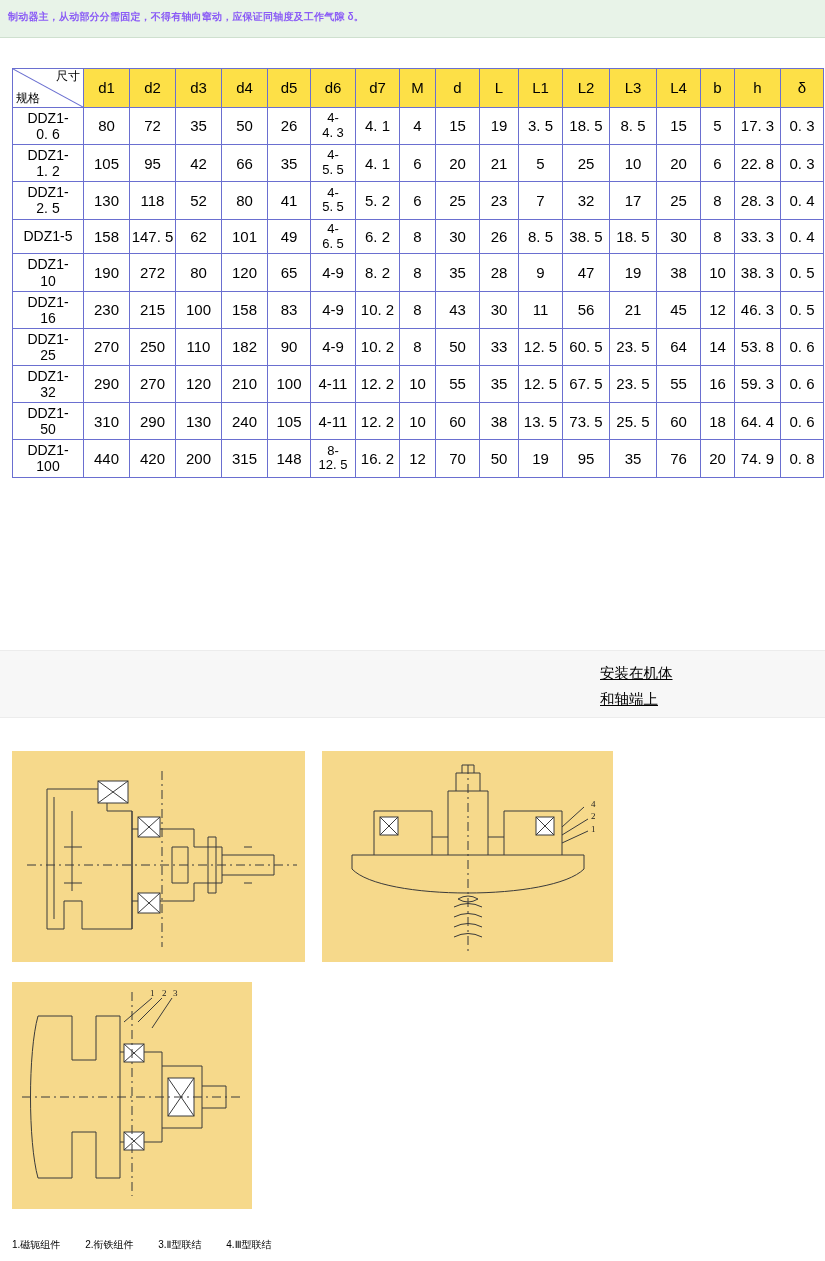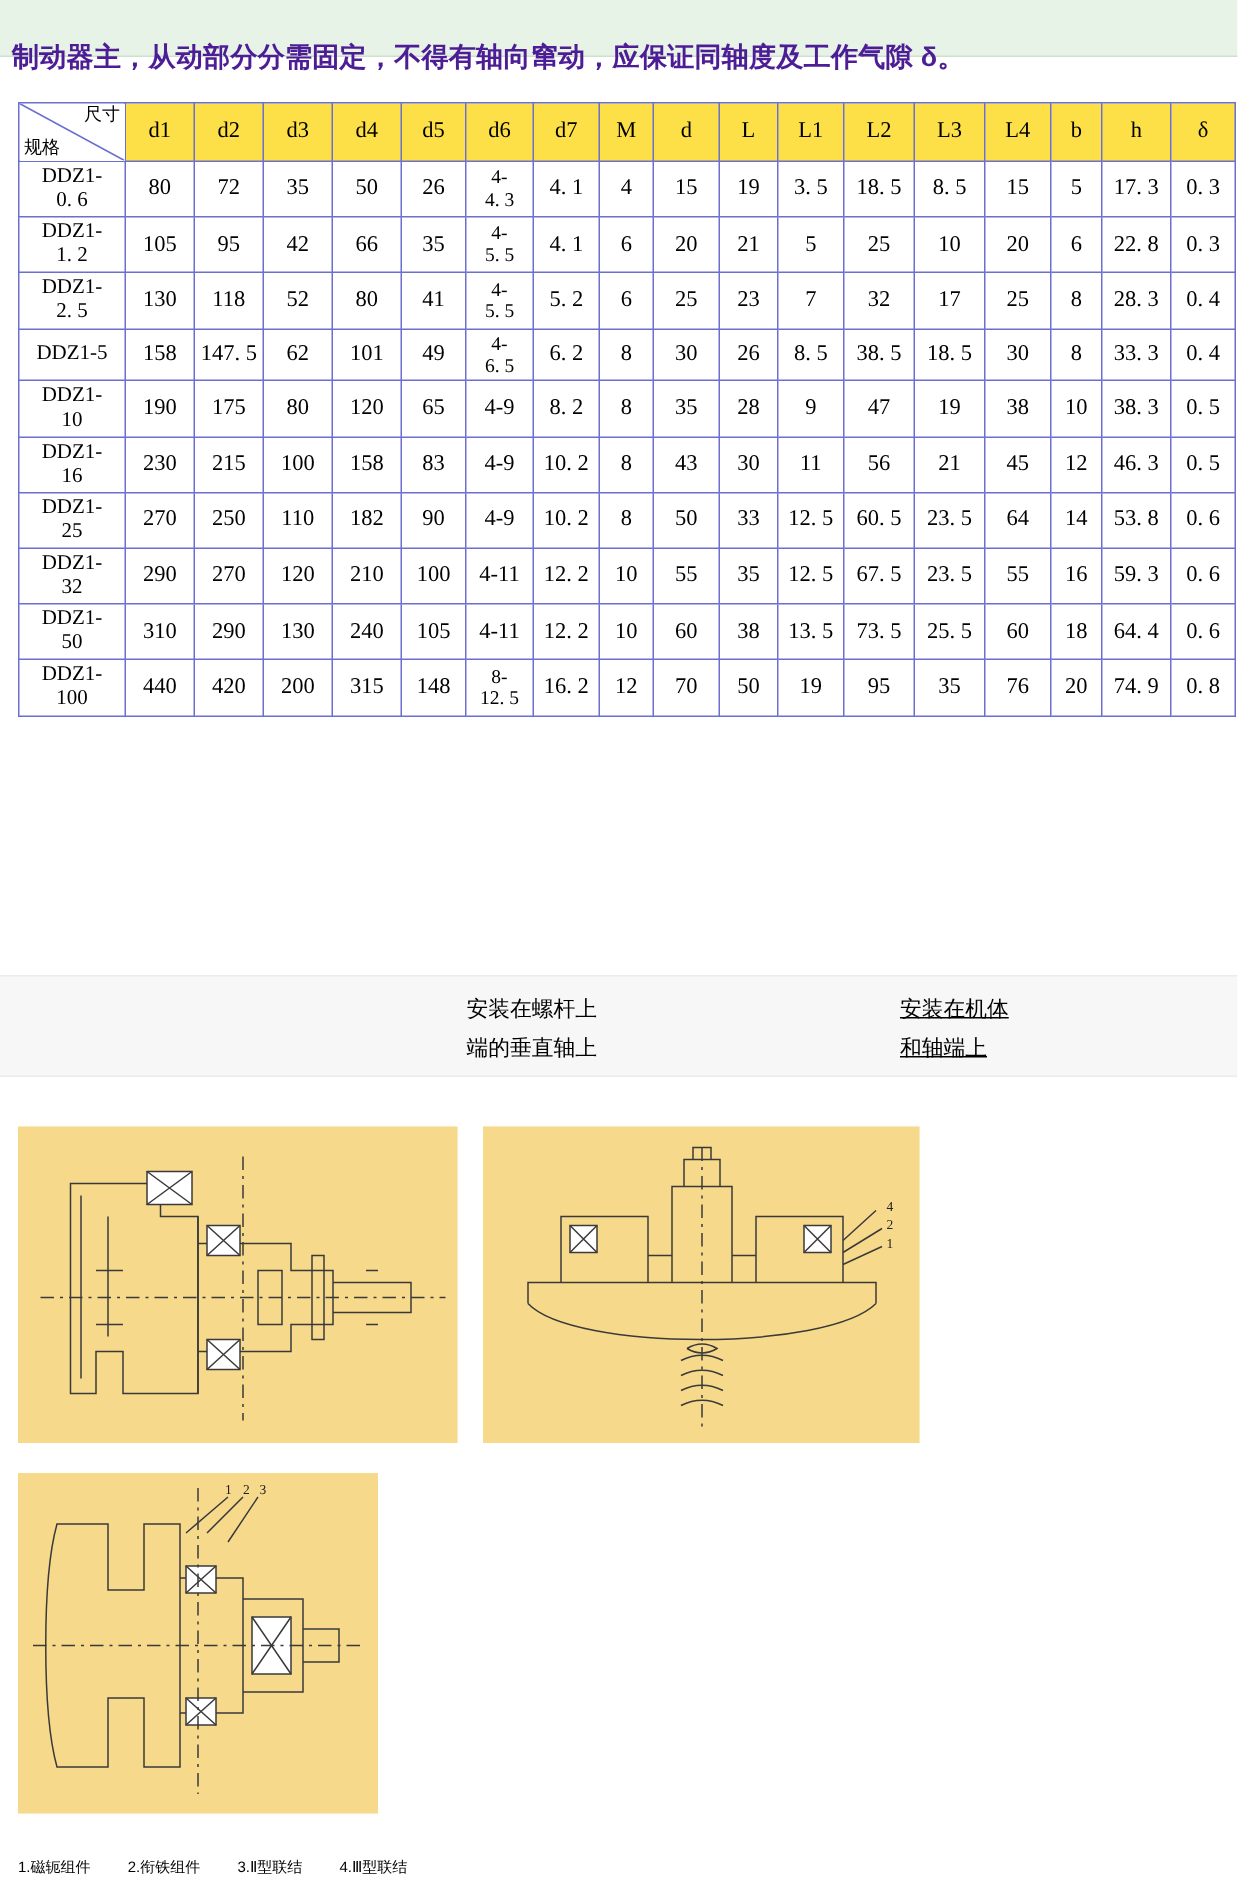--- a/index.html
+++ b/index.html
@@ -21,38 +21,38 @@
     position: absolute;
     left: 0; top: 0;
     width: 825px;
     height: 38px;
     background: #e8f3e8;
     border-bottom: 1px solid #cfe0cf;
     box-sizing: border-box;
   }
   #note-text {
     position: absolute;
-    left: 8px; top: 26px;
-    font-size: 18px;
+    left: 8px; top: 10px;
+    font-size: 10px;
     font-weight: bold;
     letter-spacing: 0.2px;
-    color: #4c1d95;
+    color: #8b5cf6;
     white-space: nowrap;
   }
 
   
   #table-wrap {
     position: absolute;
     left: 12px; top: 68px;
     width: 815px;
   }
   table.spec {
     border-collapse: collapse;
     table-layout: fixed;
-    font-family: Liberation Serif, serif;
+    font-family: Liberation Sans, sans-serif;
     font-size: 15px;
     border-radius: 11px;
   }
   table.spec td, table.spec th {
     border: 1px solid #6a6fd0;
     text-align: center;
     vertical-align: middle;
     padding: 2px 1px;
     font-weight: normal;
     line-height: 1.15;
@@ -305,21 +305,21 @@
         <td>33. 3</td>
         <td>0. 4</td>
       </tr>
 
       <tr>
         <td class="model">
           <span>DDZ1-</span><br>
           <span>10</span>
         </td>
         <td>190</td>
-        <td>175</td>
+        <td>272</td>
         <td>80</td>
         <td>120</td>
         <td>65</td>
         <td>4-9</td>
         <td>8. 2</td>
         <td>8</td>
         <td>35</td>
         <td>28</td>
         <td>9</td>
         <td>47</td>
@@ -450,24 +450,20 @@
         <td>76</td>
         <td>20</td>
         <td>74. 9</td>
         <td>0. 8</td>
       </tr>
     </tbody>
   </table>
 </div>
 
 <div id="caption-band">
-  <div class="cap" id="cap-2">
-    <span class="l1">安装在螺杆上</span>
-    <span class="l2">端的垂直轴上</span>
-  </div>
   <div class="cap" id="cap-3">
     <span class="l1">安装在机体</span>
     <span class="l2">和轴端上</span>
   </div>
 </div>
 
 <div id="fig-band"></div>
 
 <div class="fig" id="fig-1">
   <svg width="293" height="211" viewBox="0 0 293 211">

